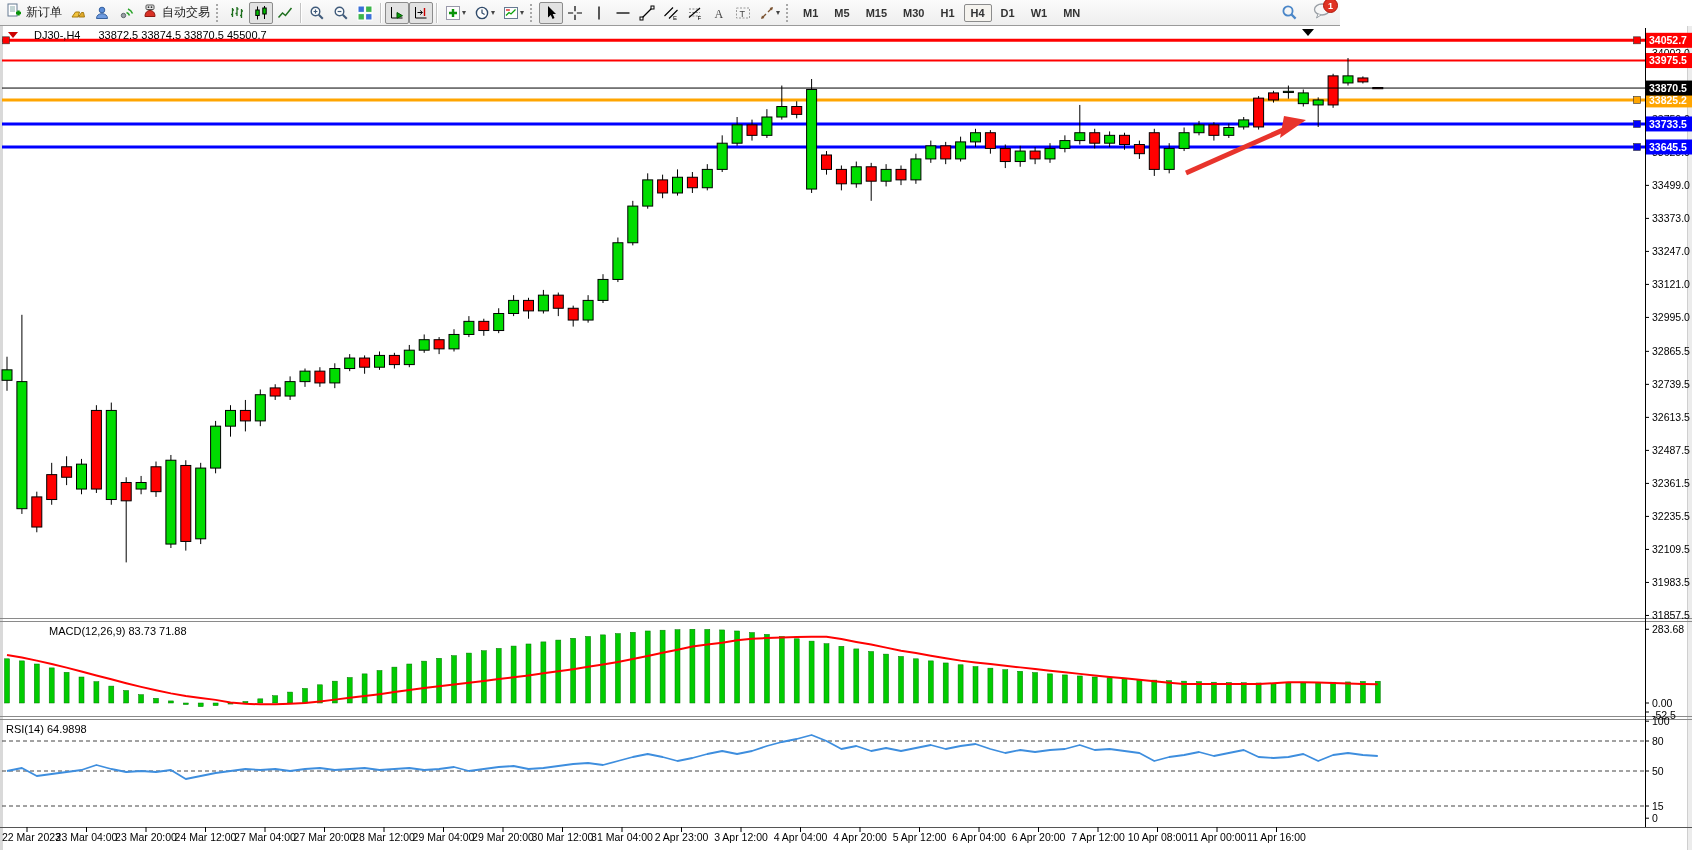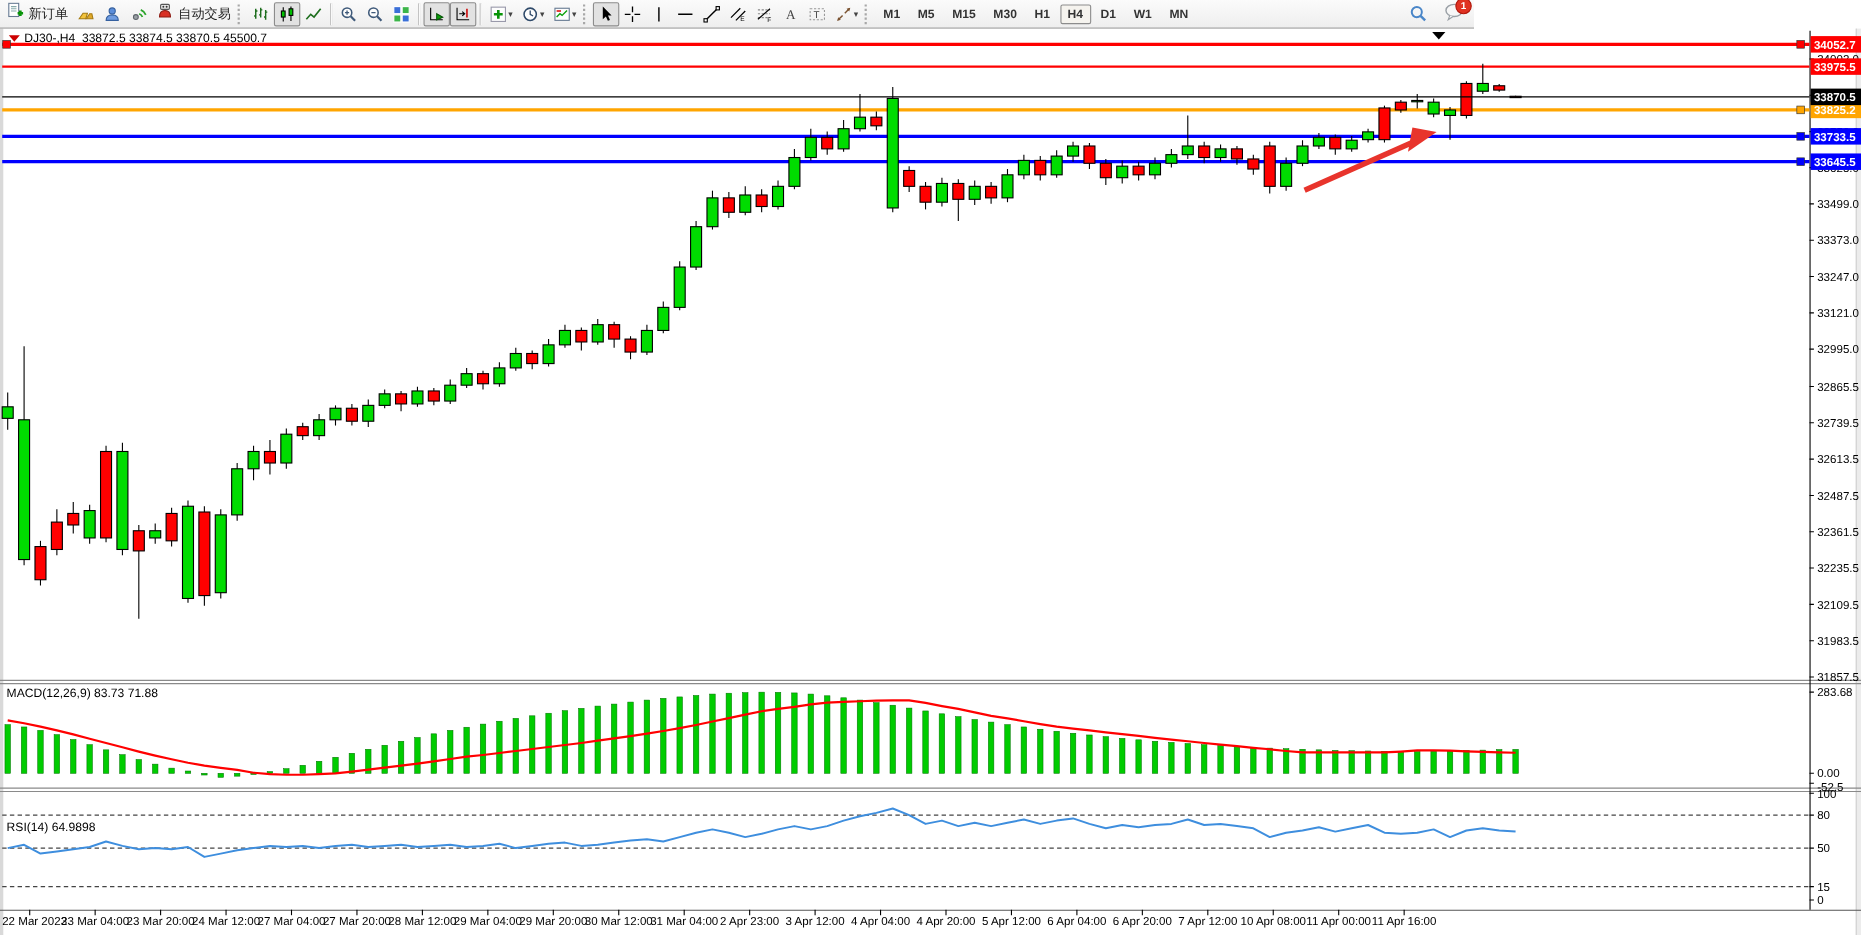--- a/index.html
+++ b/index.html
@@ -20,27 +20,27 @@
   .toolbar-right{margin-left:auto;display:flex;align-items:center;margin-right:6px;}
   .chatwrap{position:relative;margin-left:10px;}
   .badge{position:absolute;top:-4px;right:-6px;width:13px;height:13px;border-radius:50%;
     background:#e03222;color:#fff;font-size:9px;font-weight:700;display:flex;
     align-items:center;justify-content:center;border:1px solid #b1170b;}
   
   .chart-window{position:absolute;top:26px;left:0;width:1692px;height:824px;
     background:#ffffff;border-left:3px solid #d9d9d9;box-sizing:border-box;}
   .rightstrip{position:absolute;top:26px;right:0;width:4px;height:824px;background:#ececec;border-left:1px solid #cfcfcf;}
   svg#plot{position:absolute;top:0;left:0;z-index:10;}
-  .chart-title{position:absolute;top:29px;left:8px;z-index:20;font-size:11px;color:#000;display:flex;align-items:center;}
+  .chart-title{position:absolute;top:29px;left:8px;z-index:20;font-size:11px;color:#000;display:flex;align-items:center;gap:12px;}
   .chart-title .tri{width:0;height:0;border-left:5px solid transparent;border-right:5px solid transparent;
     border-top:6px solid #cc0000;margin-right:4px;}
   .chart-title span{margin-right:6px;white-space:nowrap;}
   .ind-label{position:absolute;left:6px;z-index:20;font-size:11px;color:#000;white-space:nowrap;}
-  #macd-label{top:625px;}
-  #rsi-label{top:723px;margin-top:23px;}
+  #macd-label{top:625px;margin-left:43px;}
+  #rsi-label{top:723px;}
 </style>
 </head>
 <body>
 
 <div class="toolbar">
   <div class="tbtn">
     <span>
       <svg width="16" height="16">
           <rect x="2" y="1" width="9" height="12" fill="#fff" stroke="#667a92"></rect>
           <path d="M4 4h5M4 6h5M4 8h5" stroke="#8aa" stroke-width="1"></path>

